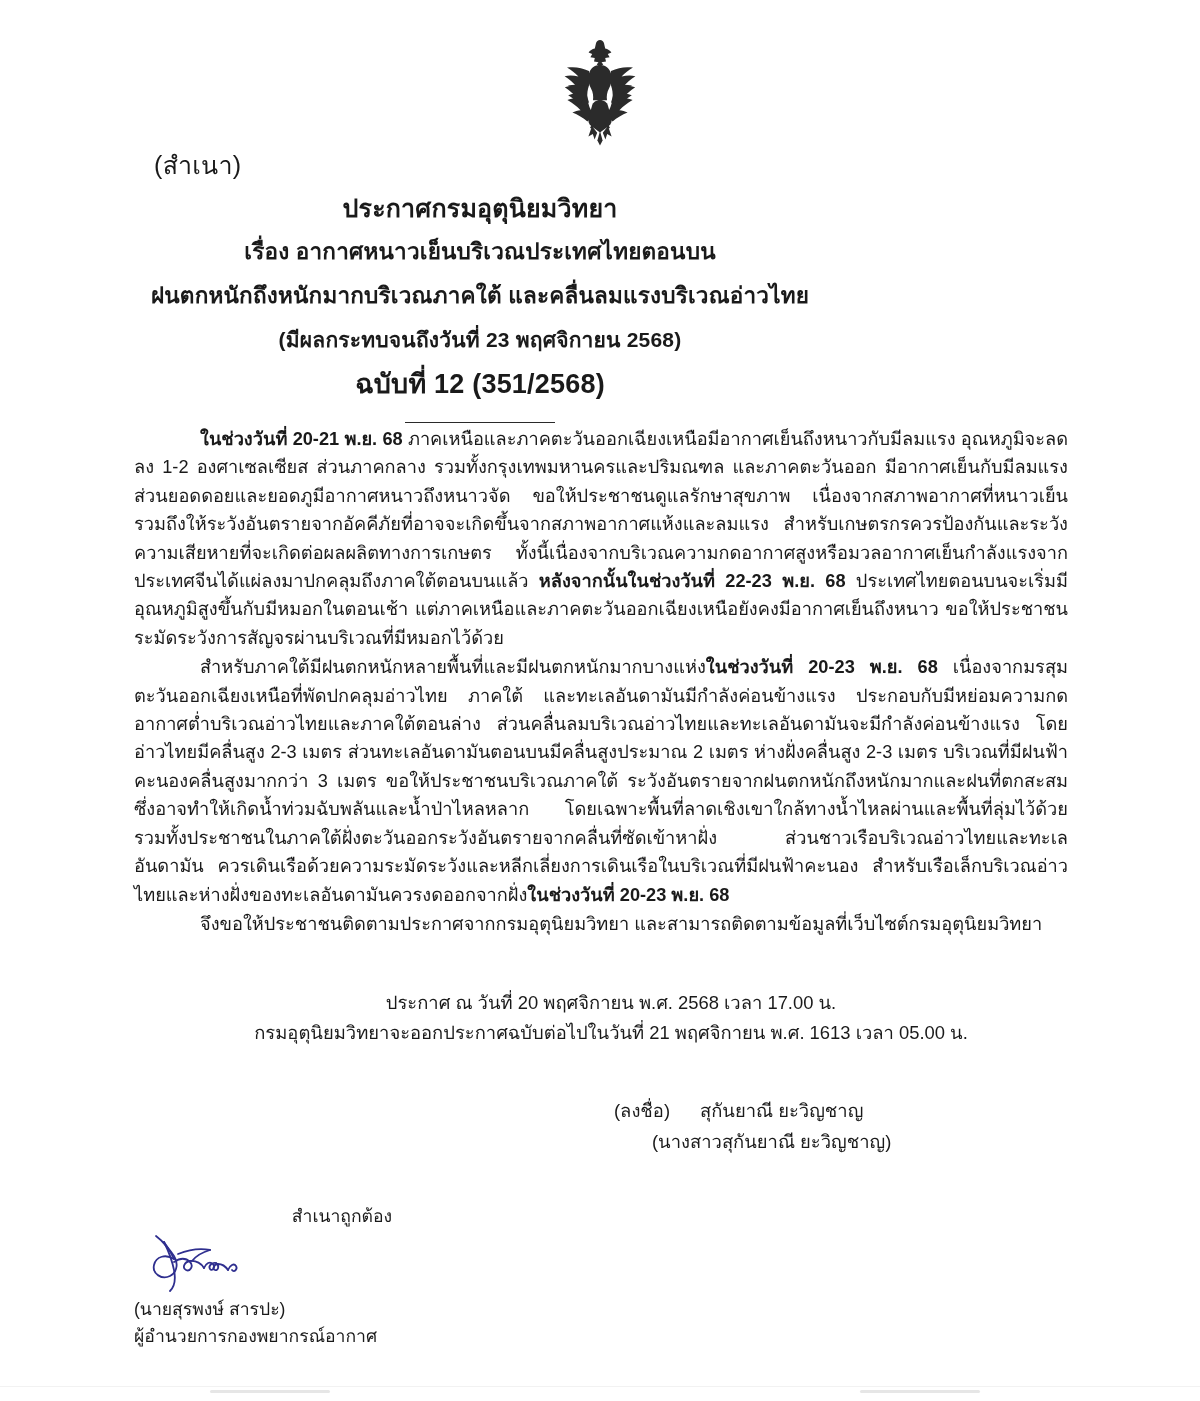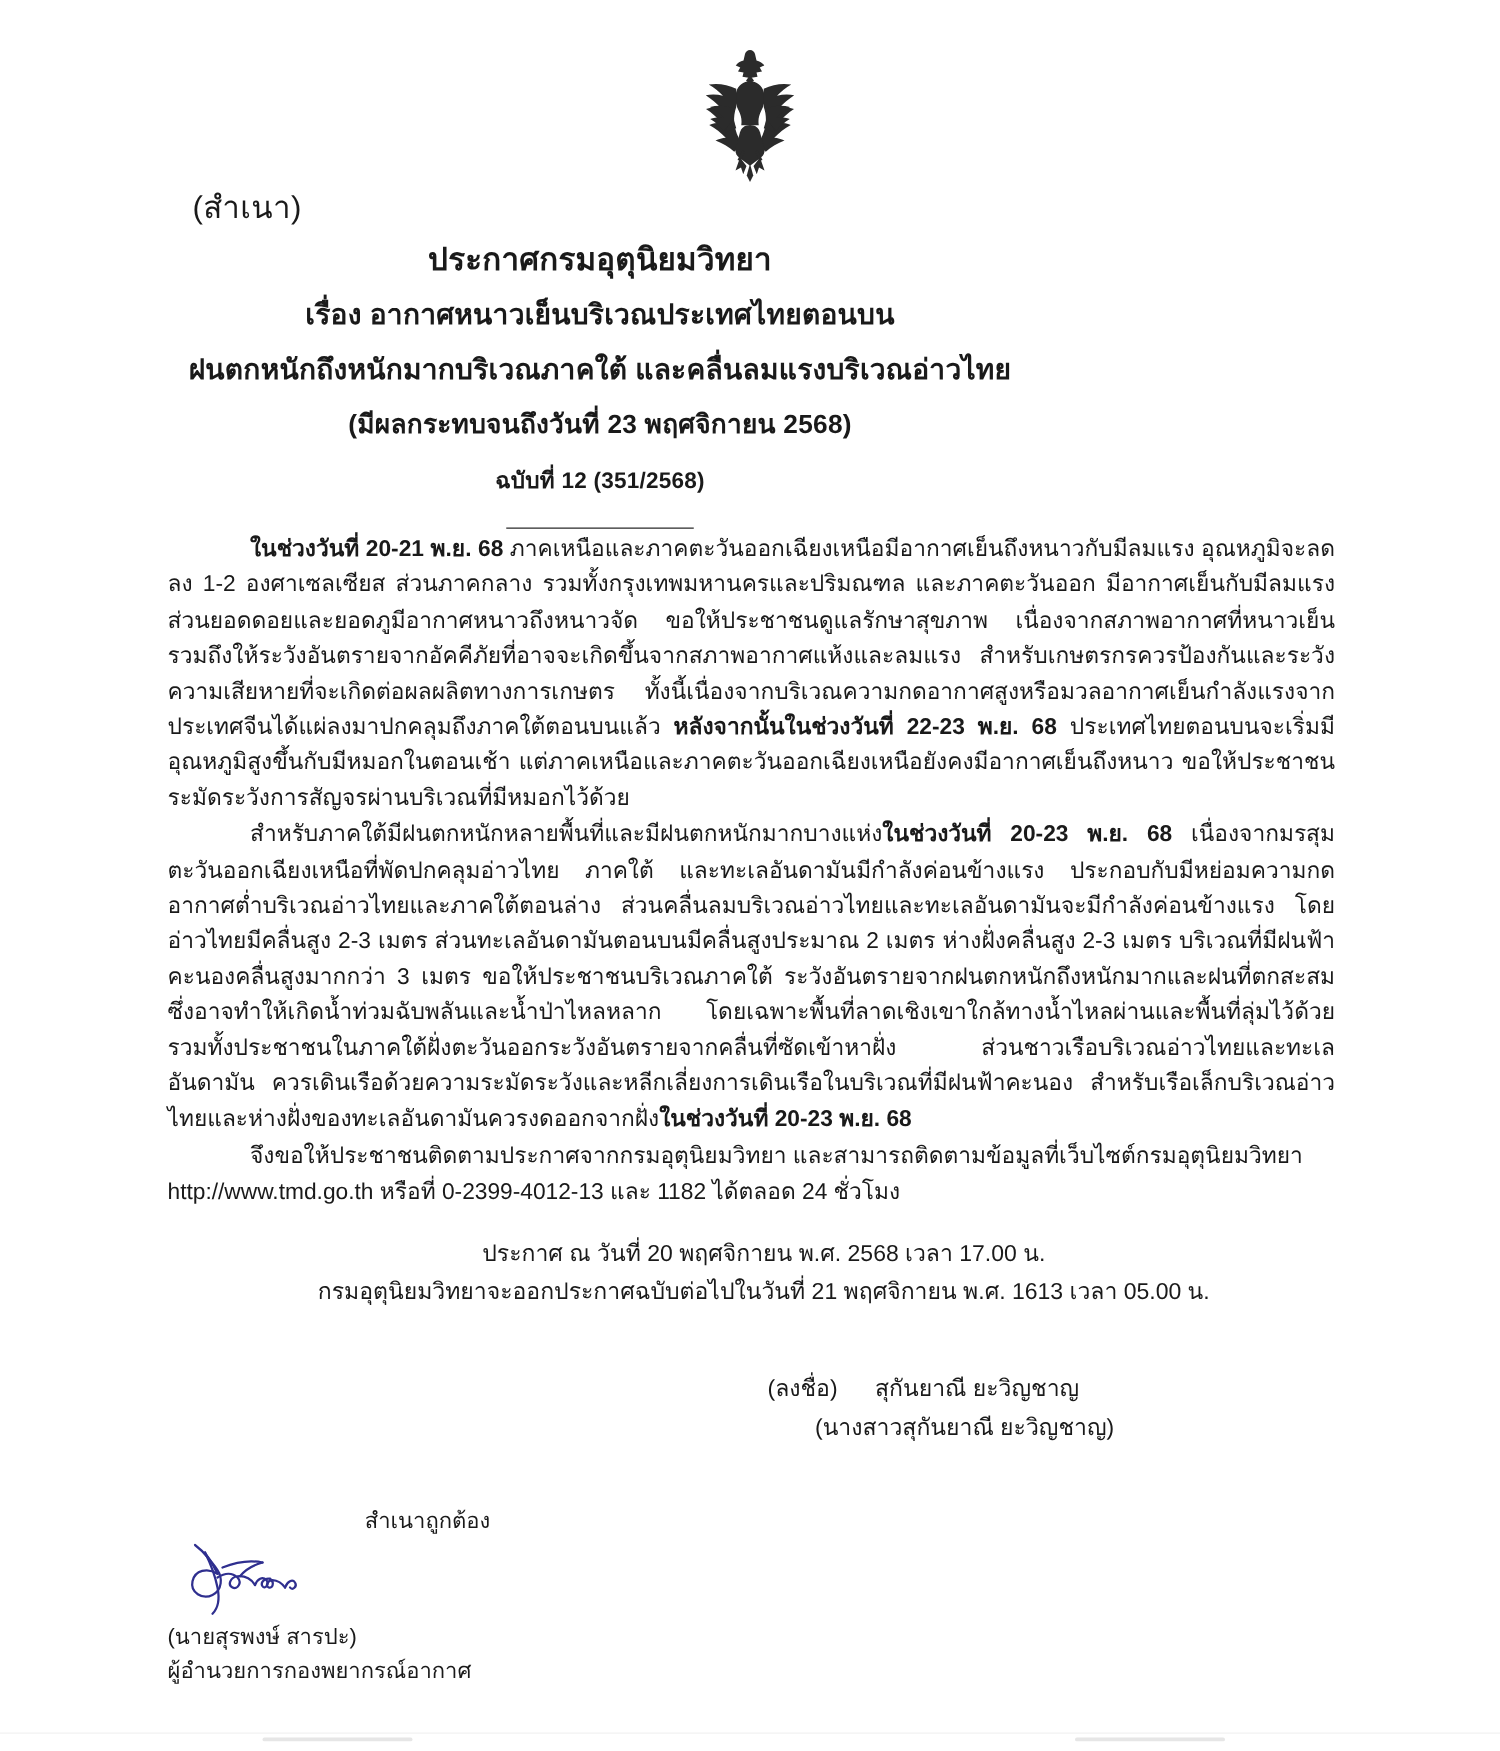--- a/index.html
+++ b/index.html
@@ -60,21 +60,21 @@
   .header .title-line {
     font-weight: bold;
     font-size: 24px;
     line-height: 44px;
     letter-spacing: .2px;
     white-space: nowrap;
   }
   .header .title-main { font-size: 25px; }
   .header .title-sub  { font-size: 22.5px; }
   .header .title-effect { font-size: 21px; }
-  .header .title-issue  { font-size: 18px; }
+  .header .title-issue  { font-size: 27px; }
 
   .rule {
     width: 150px;
     height: 0;
     border-top: 1.6px solid #2a2a2a;
     margin: 16px auto 0 auto;
   }
 
   
   .body-text {
@@ -204,21 +204,20 @@
     <div class="rule"></div>
   </div>
 
   <div class="body-text">
 
     <p><span class="bold">ในช่วงวันที่ 20-21 พ.ย. 68</span><span> ภาคเหนือและภาคตะวันออกเฉียงเหนือมีอากาศเย็นถึงหนาวกับมีลมแรง อุณหภูมิจะลดลง 1-2 องศาเซลเซียส ส่วนภาคกลาง รวมทั้งกรุงเทพมหานครและปริมณฑล และภาคตะวันออก มีอากาศเย็นกับมีลมแรง ส่วนยอดดอยและยอดภูมีอากาศหนาวถึงหนาวจัด ขอให้ประชาชนดูแลรักษาสุขภาพ เนื่องจากสภาพอากาศที่หนาวเย็น รวมถึงให้ระวังอันตรายจากอัคคีภัยที่อาจจะเกิดขึ้นจากสภาพอากาศแห้งและลมแรง สำหรับเกษตรกรควรป้องกันและระวังความเสียหายที่จะเกิดต่อผลผลิตทางการเกษตร ทั้งนี้เนื่องจากบริเวณความกดอากาศสูงหรือมวลอากาศเย็นกำลังแรงจากประเทศจีนได้แผ่ลงมาปกคลุมถึงภาคใต้ตอนบนแล้ว </span><span class="bold">หลังจากนั้นในช่วงวันที่ 22-23 พ.ย. 68</span><span> ประเทศไทยตอนบนจะเริ่มมีอุณหภูมิสูงขึ้นกับมีหมอกในตอนเช้า แต่ภาคเหนือและภาคตะวันออกเฉียงเหนือยังคงมีอากาศเย็นถึงหนาว ขอให้ประชาชนระมัดระวังการสัญจรผ่านบริเวณที่มีหมอกไว้ด้วย</span></p>
 
     <p><span>สำหรับภาคใต้มีฝนตกหนักหลายพื้นที่และมีฝนตกหนักมากบางแห่ง</span><span class="bold">ในช่วงวันที่ 20-23 พ.ย. 68</span><span> เนื่องจากมรสุมตะวันออกเฉียงเหนือที่พัดปกคลุมอ่าวไทย ภาคใต้ และทะเลอันดามันมีกำลังค่อนข้างแรง ประกอบกับมีหย่อมความกดอากาศต่ำบริเวณอ่าวไทยและภาคใต้ตอนล่าง ส่วนคลื่นลมบริเวณอ่าวไทยและทะเลอันดามันจะมีกำลังค่อนข้างแรง โดยอ่าวไทยมีคลื่นสูง 2-3 เมตร ส่วนทะเลอันดามันตอนบนมีคลื่นสูงประมาณ 2 เมตร ห่างฝั่งคลื่นสูง 2-3 เมตร บริเวณที่มีฝนฟ้าคะนองคลื่นสูงมากกว่า 3 เมตร ขอให้ประชาชนบริเวณภาคใต้ ระวังอันตรายจากฝนตกหนักถึงหนักมากและฝนที่ตกสะสม ซึ่งอาจทำให้เกิดน้ำท่วมฉับพลันและน้ำป่าไหลหลาก โดยเฉพาะพื้นที่ลาดเชิงเขาใกล้ทางน้ำไหลผ่านและพื้นที่ลุ่มไว้ด้วย รวมทั้งประชาชนในภาคใต้ฝั่งตะวันออกระวังอันตรายจากคลื่นที่ซัดเข้าหาฝั่ง ส่วนชาวเรือบริเวณอ่าวไทยและทะเลอันดามัน ควรเดินเรือด้วยความระมัดระวังและหลีกเลี่ยงการเดินเรือในบริเวณที่มีฝนฟ้าคะนอง สำหรับเรือเล็กบริเวณอ่าวไทยและห่างฝั่งของทะเลอันดามันควรงดออกจากฝั่ง</span><span class="bold">ในช่วงวันที่ 20-23 พ.ย. 68</span></p>
 
     <p><span>จึงขอให้ประชาชนติดตามประกาศจากกรมอุตุนิยมวิทยา และสามารถติดตามข้อมูลที่เว็บไซต์กรมอุตุนิยมวิทยา</span></p>
-    <p class="no-indent">http://www.tmd.go.th หรือที่ 0-2399-4012-13 และ 1182 ได้ตลอด 24 ชั่วโมง</p>
   </div>
 
   <div class="dates">
     <div>ประกาศ ณ วันที่ 20 พฤศจิกายน พ.ศ. 2568 เวลา 17.00 น.</div>
     <div>กรมอุตุนิยมวิทยาจะออกประกาศฉบับต่อไปในวันที่ 21 พฤศจิกายน พ.ศ. 1613 เวลา 05.00 น.</div>
   </div>
 
   <div class="sign-block">
     <div class="sign-row-1"><span class="sign-label">(ลงชื่อ)</span><span>สุกันยาณี ยะวิญชาญ</span></div>
     <div class="sign-row-2">(นางสาวสุกันยาณี ยะวิญชาญ)</div>

